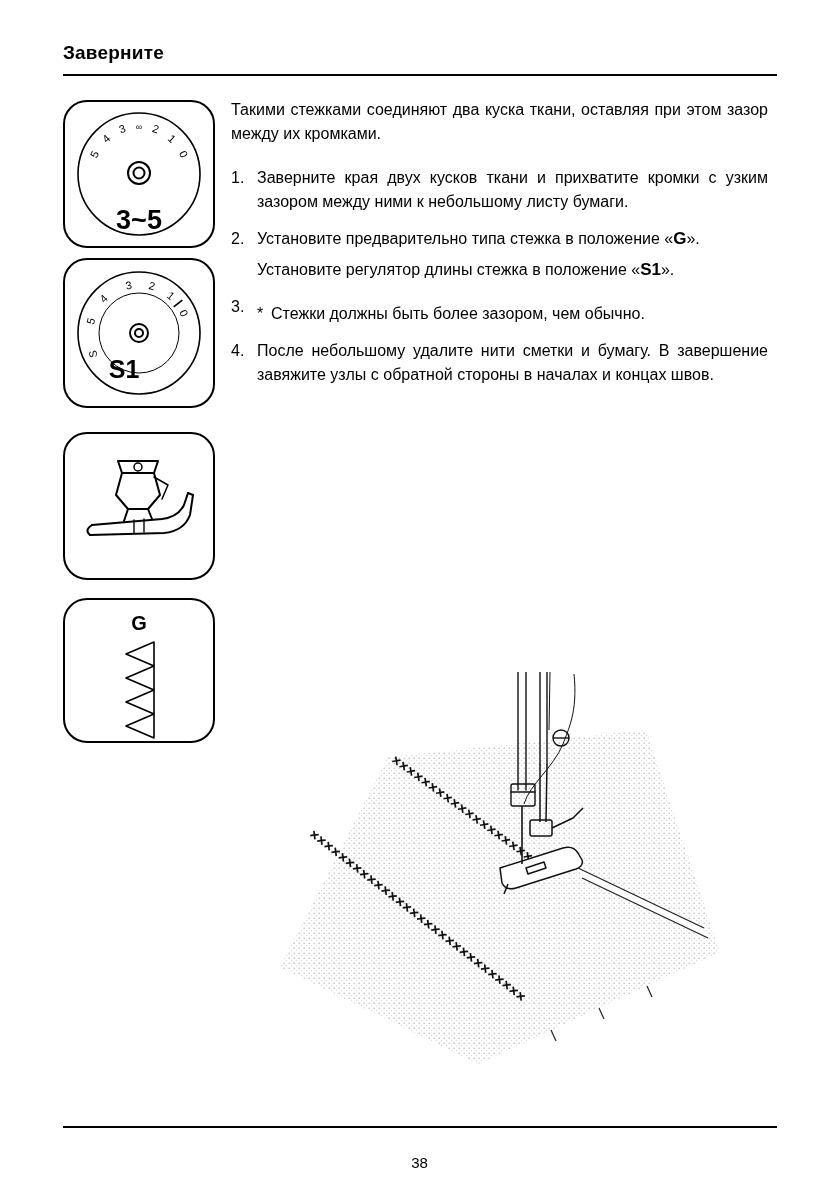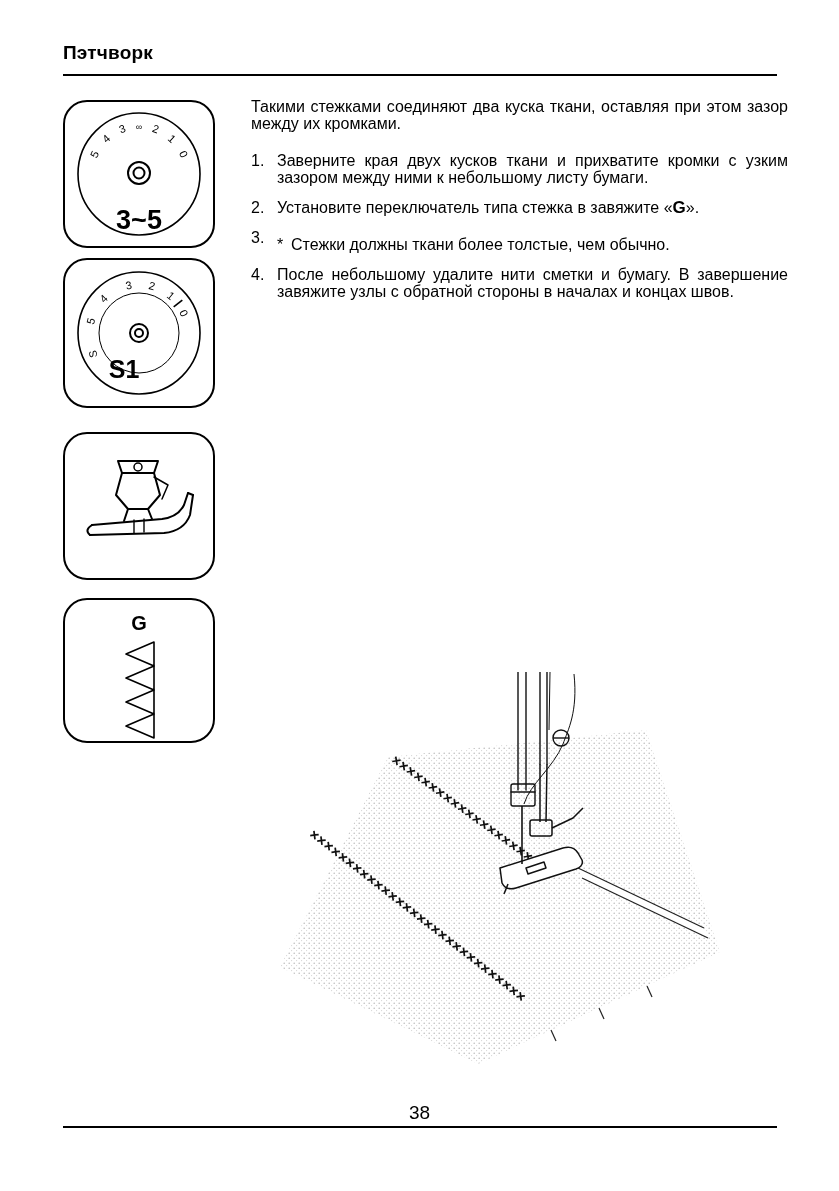--- a/index.html
+++ b/index.html
@@ -16,49 +16,49 @@
   .icon-box{
     position:absolute;left:63px;width:152px;
     border:2.5px solid #000;border-radius:24px;background:#fff;
     box-sizing:border-box;display:flex;align-items:center;justify-content:center;
   }
   #box-width-dial{top:100px;height:148px;}
   #box-length-dial{top:258px;height:150px;}
   #box-presser-foot{top:432px;height:148px;}
   #box-stitch-pattern{top:598px;height:145px;}
 
-  .text-col{position:absolute;left:251px;top:98px;width:537px;font-size:16px;line-height:17px;}
+  .text-col{position:absolute;left:231px;top:98px;width:537px;font-size:16px;line-height:24px;}
   .intro{text-align:justify;margin:0 0 20px 0;}
   .step{display:flex;margin:0 0 13px 0;}
   .step .num{flex:0 0 26px;width:26px;}
   .step .body{flex:1;text-align:justify;}
   .step .body .sub{margin-top:7px;}
   .inline-set{font-weight:bold;font-size:17px;}
   .note{display:flex;margin-top:7px;}
   .note .mark{flex:0 0 14px;width:14px;}
 
   .illustration{position:absolute;left:268px;top:672px;}
 
   .footer-rule{position:absolute;left:63px;width:714px;top:1126px;height:2px;background:#000;}
-  .page-number{position:absolute;left:0;top:1102px;width:839px;text-align:center;font-size:19px;}
+  .page-number{position:absolute;left:0;top:1154px;width:839px;text-align:center;font-size:15px;}
 
   svg text{font-family:"Liberation Sans", sans-serif;}
   .dial-num{font-size:11px;}
   .dial-sym{font-size:9px;}
   .dial-value{font-size:27px;font-weight:bold;}
   .dial-value2{font-size:25px;font-weight:bold;}
   .pattern-letter{font-size:20px;font-weight:bold;}
   .stitch{font-family:"DejaVu Sans Mono", monospace;font-size:15px;font-weight:bold;fill:#111;}
 </style>
 </head>
 <body>
 
 <div class="page">
 
-  <div class="title">Пэтчворк</div>
+  <div class="title">Заверните</div>
   <div class="title-rule"></div>
 
   <div class="icon-box" id="box-width-dial">
     <svg width="146" height="142" viewBox="0 0 146 142">
       <circle cx="73" cy="71" r="61" fill="none" stroke="#000" stroke-width="1.6"></circle>
       <text class="dial-num" x="28.6" y="55" text-anchor="middle" transform="rotate(-65 28.6 51.3)">5</text>
       <text class="dial-num" x="40.2" y="39.5" text-anchor="middle" transform="rotate(-42 40.2 35.6)">4</text>
       <text class="dial-num" x="56.2" y="29.8" text-anchor="middle" transform="rotate(-20 56.2 25.9)">3</text>
       <text class="dial-sym" x="73" y="27" text-anchor="middle">∞</text>
       <text class="dial-num" x="89.8" y="29.8" text-anchor="middle" transform="rotate(20 89.8 25.9)">2</text>
@@ -121,30 +121,33 @@
     <p class="intro">Такими стежками соединяют два куска ткани, оставляя при этом зазор между их кромками.</p>
 
     <div class="step">
       <span class="num">1.</span>
       <span class="body">Заверните края двух кусков ткани и прихватите кромки с узким зазором между ними к небольшому листу бумаги.</span>
     </div>
 
     <div class="step">
       <span class="num">2.</span>
       <span class="body">
-        <span>Установите переключатель типа стежка в завяжите «</span><span class="inline-set">G</span><span>».</span>
+        <span>Установите предварительно типа стежка в положение «</span><span class="inline-set">G</span><span>».</span>
+        <div class="sub">
+          <span>Установите регулятор длины стежка в положение «</span><span class="inline-set">S1</span><span>».</span>
+        </div>
       </span>
     </div>
 
     <div class="step">
       <span class="num">3.</span>
       <span class="body">
         <div class="note">
           <span class="mark">*</span>
-          <span>Стежки должны ткани более толстые, чем обычно.</span>
+          <span>Стежки должны быть более зазором, чем обычно.</span>
         </div>
       </span>
     </div>
 
     <div class="step">
       <span class="num">4.</span>
       <span class="body">После небольшому удалите нити сметки и бумагу. В завершение завяжите узлы с обратной стороны в началах и концах швов.</span>
     </div>
   </div>
 

